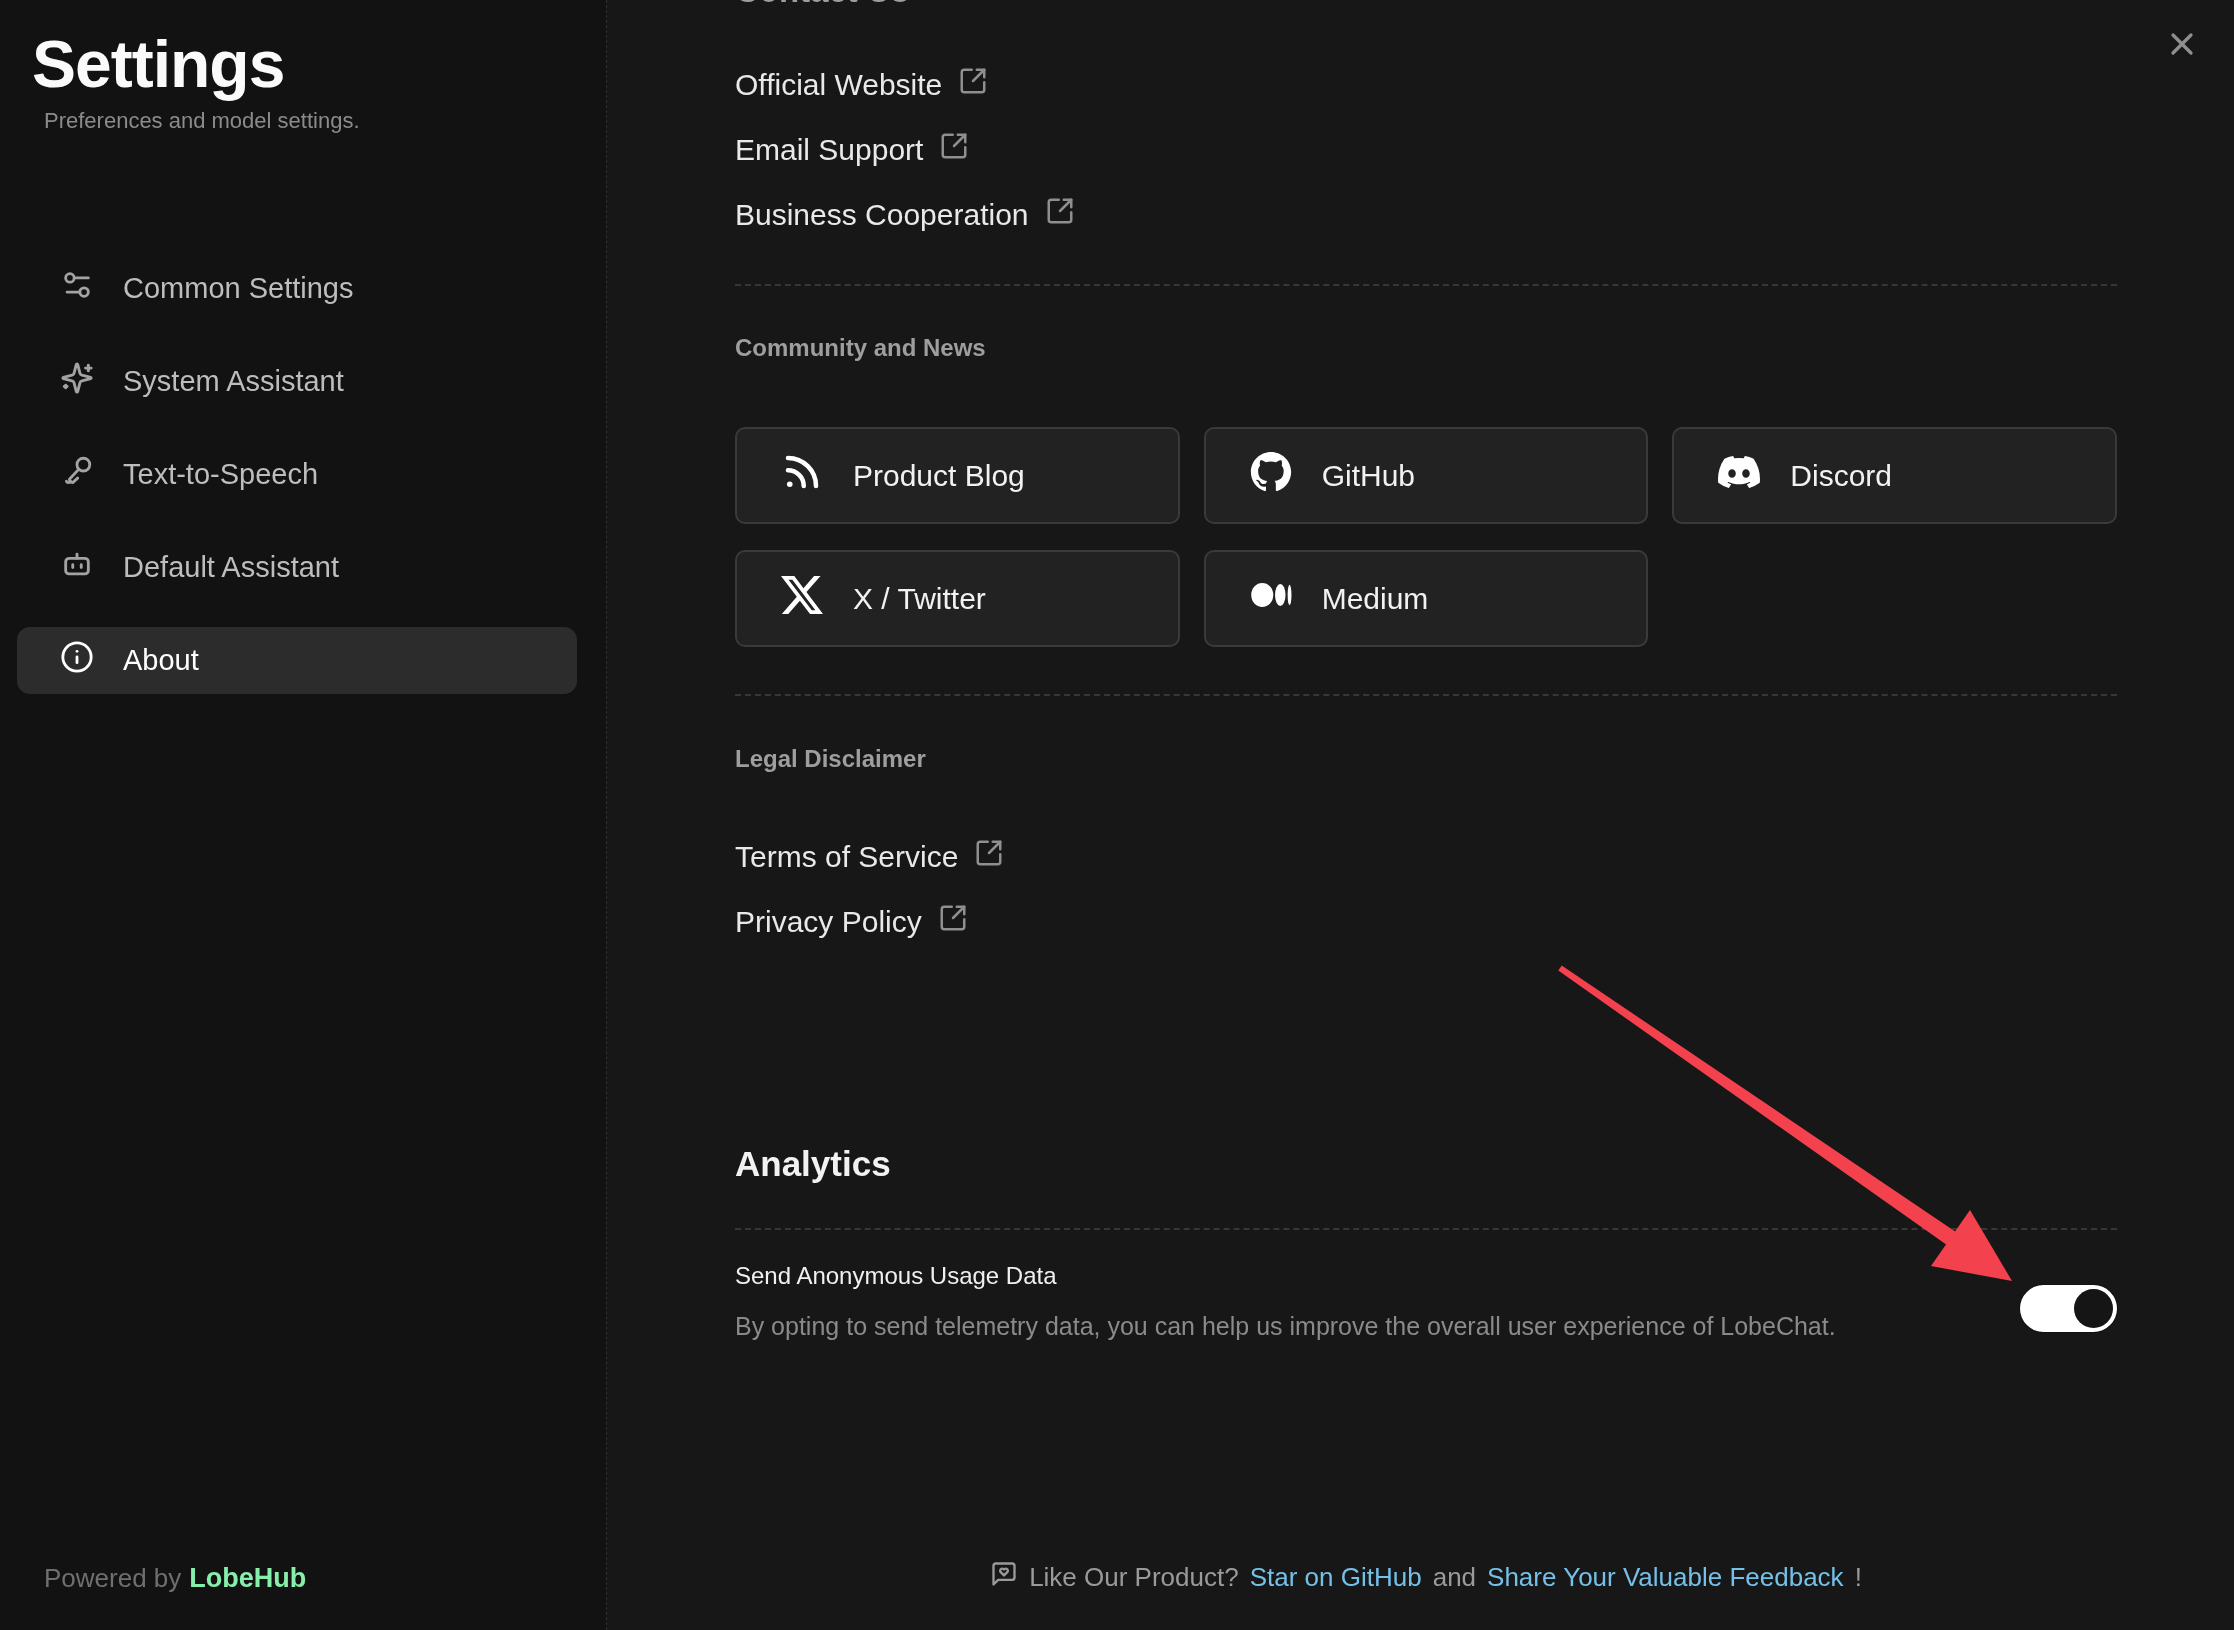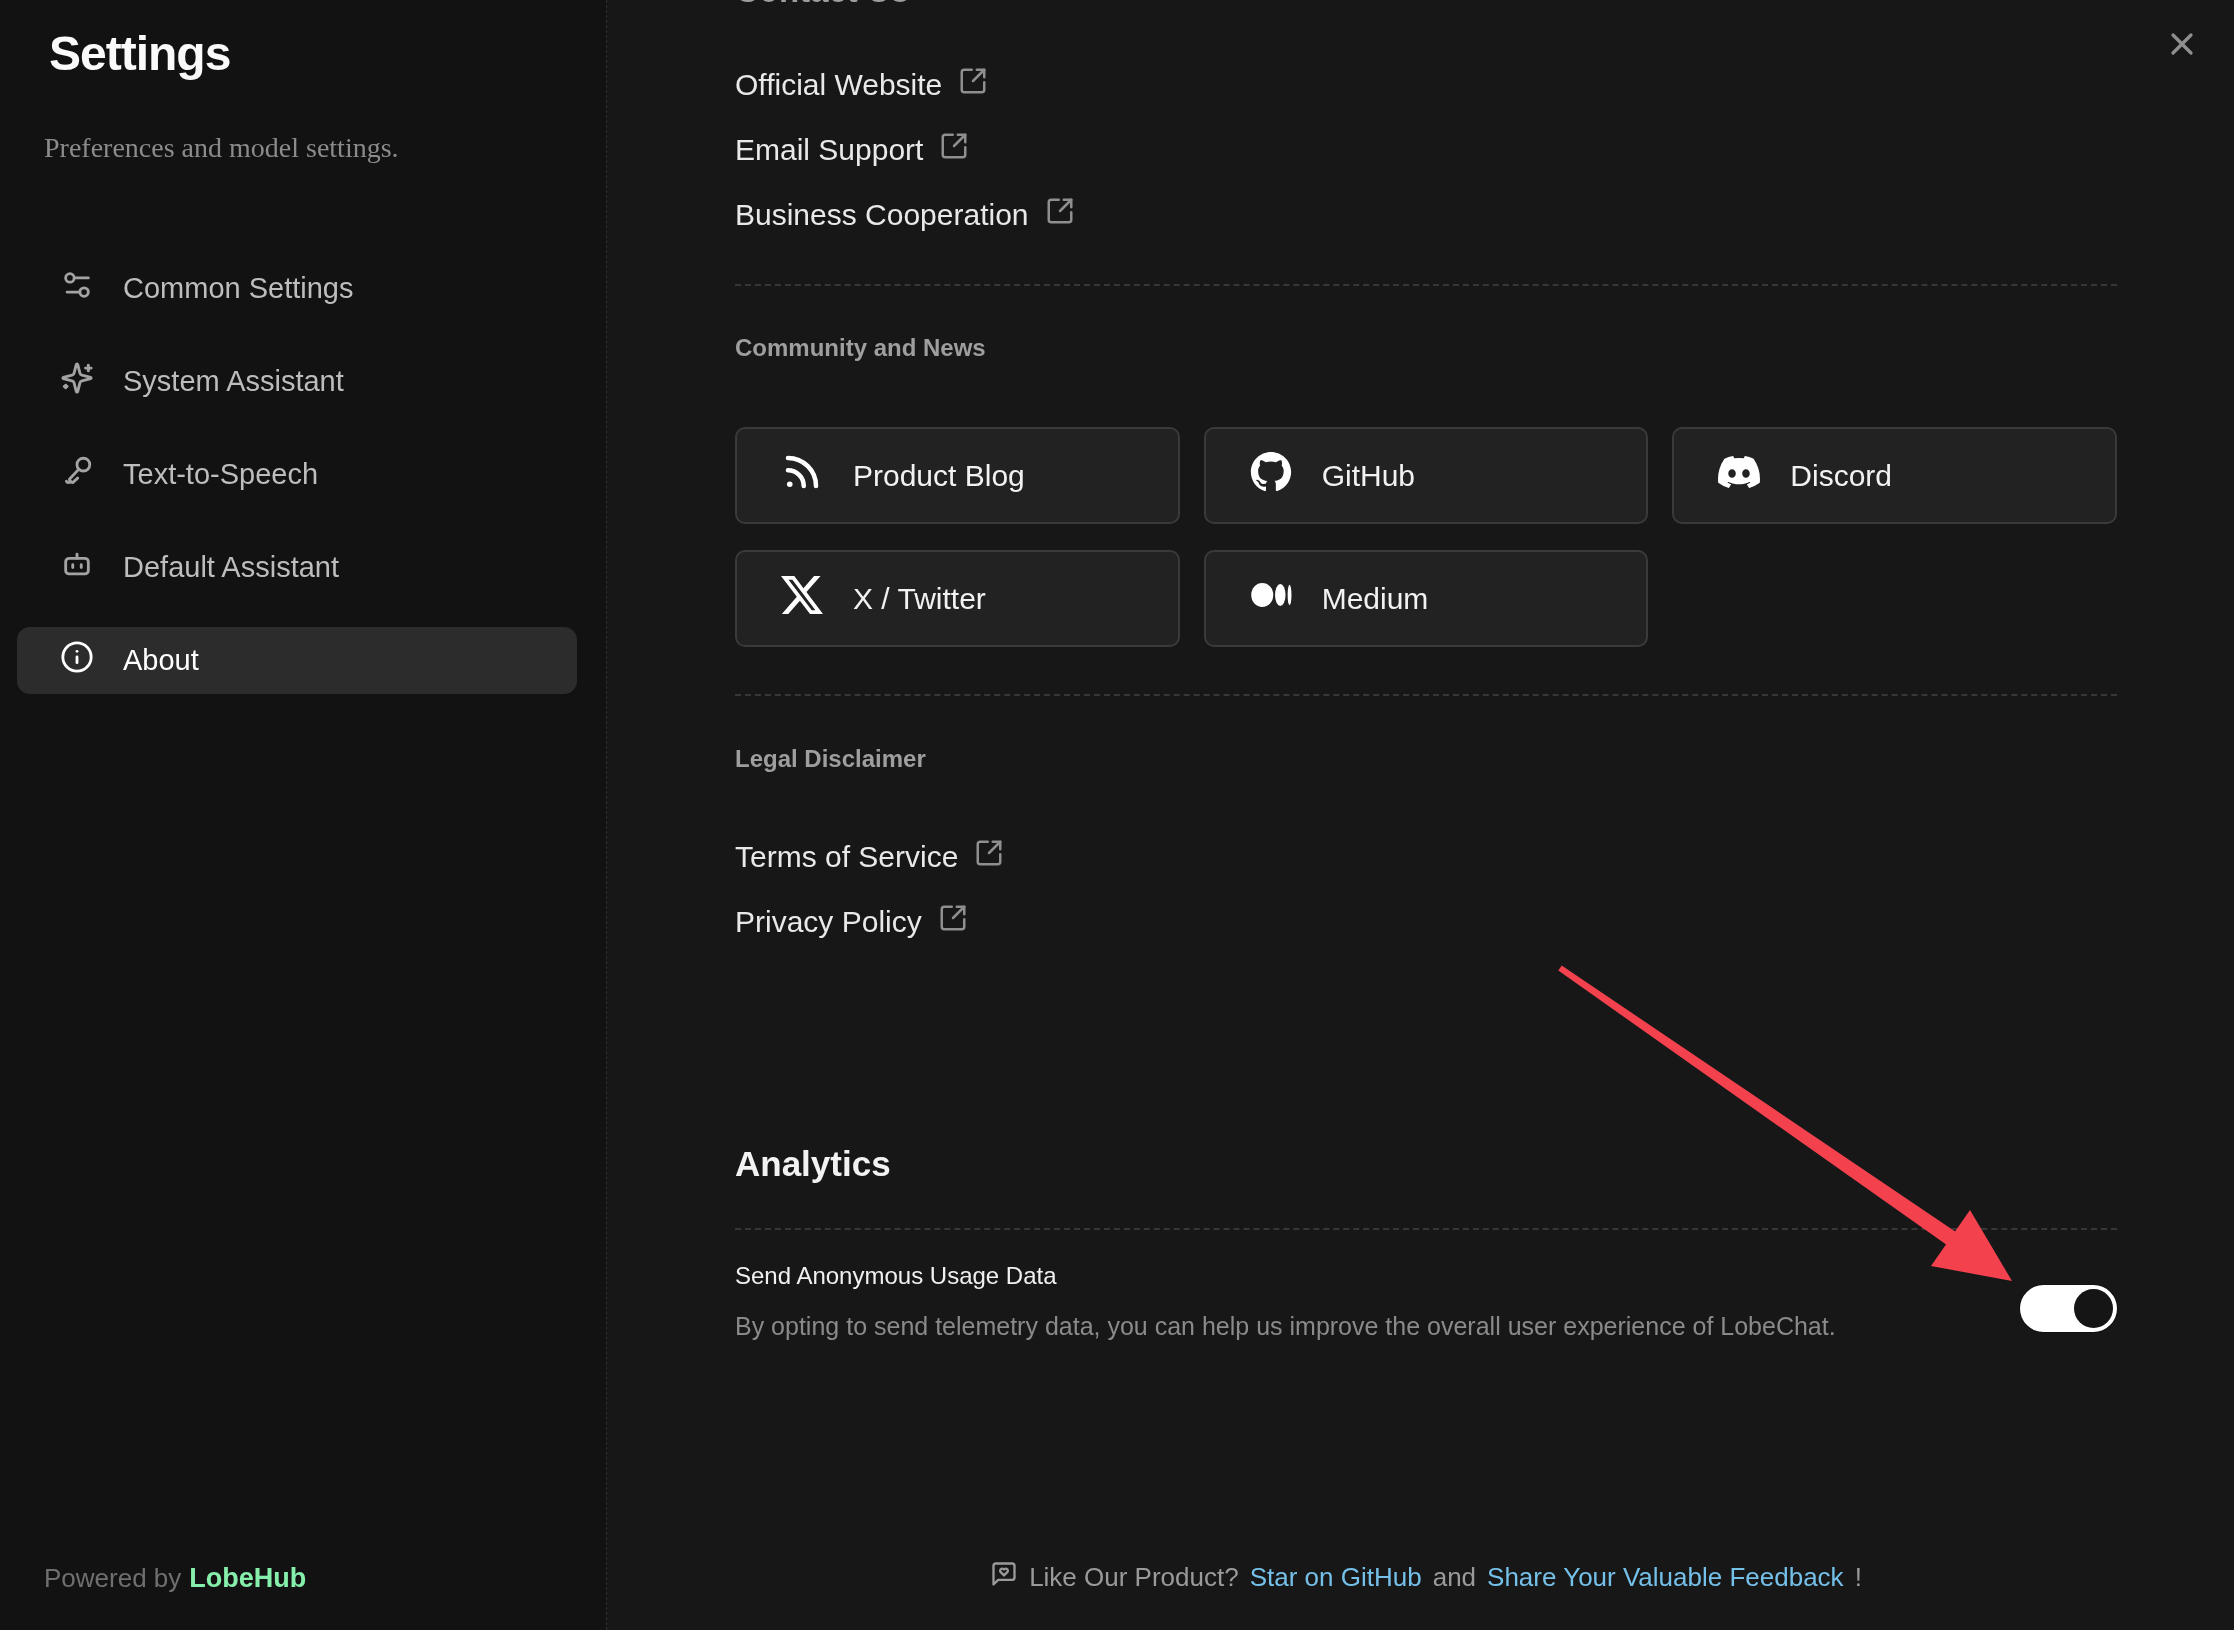--- a/index.html
+++ b/index.html
@@ -4,22 +4,22 @@
 <style>
   html,body{margin:0;padding:0;overflow:hidden;}
   body{
     width:2234px;height:1630px;position:relative;
     background:#171717;
     font-family:"Liberation Sans","DejaVu Sans",sans-serif;
     -webkit-font-smoothing:antialiased;
   }
   
   .sidebar{position:absolute;left:0;top:0;width:607px;height:1630px;background:#121212;border-right:1px dashed #2f2f2f;box-sizing:border-box;}
-  .side-title{position:absolute;left:49px;top:26px;font-size:48px;font-weight:700;color:#fafafa;letter-spacing:-1px;}
-  .side-subtitle{position:absolute;left:44px;top:132px;font-size:28px;color:#8b8b8b;font-family:Liberation Serif, serif;}
+  .side-title{position:absolute;left:32px;top:26px;font-size:66px;font-weight:700;color:#fafafa;letter-spacing:-1px;}
+  .side-subtitle{position:absolute;left:44px;top:108px;font-size:22px;color:#8b8b8b;}
   .side-nav{position:absolute;left:17px;right:29px;top:255px;}
   .nav-item{display:flex;align-items:center;gap:29px;height:67px;padding-left:43px;border-radius:13px;margin-bottom:26px;color:#bdbdbd;font-size:29px;cursor:pointer;}
   .nav-item svg{width:34px;height:34px;color:#a3a3a3;flex:0 0 auto;}
   .nav-item.selected{background:#2c2c2c;color:#ffffff;}
   .nav-item.selected svg{color:#ffffff;}
   .side-footer{position:absolute;left:44px;bottom:36px;font-size:26px;color:#6f6f6f;}
   .side-footer .brand{color:#86efac;font-weight:700;font-size:27px;margin-left:8px;}
   
   .main{position:absolute;left:608px;top:0;right:0;bottom:0;background:#171717;}
   .content{position:absolute;left:127px;width:1382px;top:0;height:100%;}

